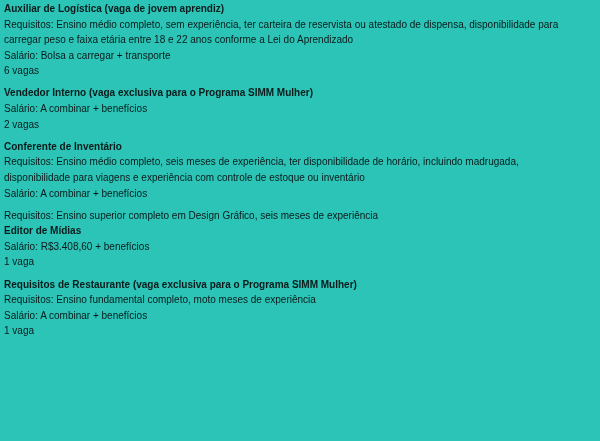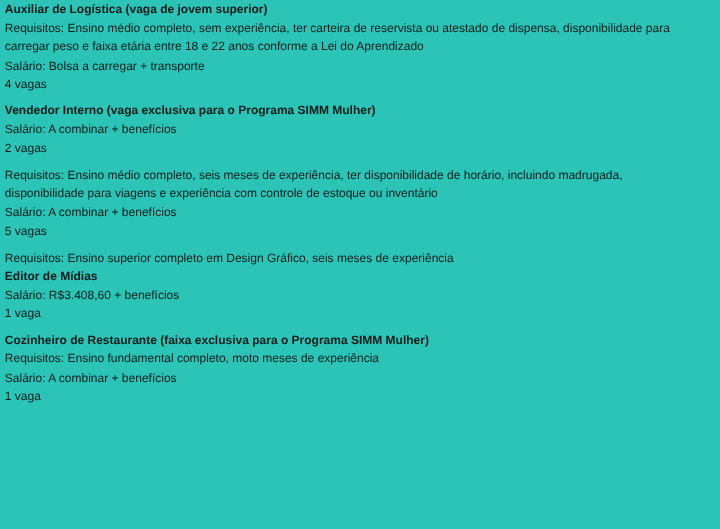--- a/index.html
+++ b/index.html
@@ -14,40 +14,40 @@
   .job { margin-bottom: 6.5px; }
   .line { line-height: 15.6px; white-space: nowrap; }
   .title { font-weight: bold; }
   .req { white-space: normal; width: 560px; }
 </style>
 </head>
 <body>
 
 <div class="list">
   <div class="job">
-    <div class="line title">Auxiliar de Logística (vaga de jovem superior)</div>
+    <div class="line title">Auxiliar de Logística (vaga de jovem aprendiz)</div>
     <div class="line req">Requisitos: Ensino médio completo, sem experiência, ter carteira de reservista ou atestado de dispensa, disponibilidade para carregar peso e faixa etária entre 18 e 22 anos conforme a Lei do Aprendizado</div>
     <div class="line">Salário: Bolsa a carregar + transporte</div>
-    <div class="line">4 vagas</div>
+    <div class="line">6 vagas</div>
   </div>
   <div class="job">
     <div class="line title">Vendedor Interno (vaga exclusiva para o Programa SIMM Mulher)</div>
     <div class="line">Salário: A combinar + benefícios</div>
     <div class="line">2 vagas</div>
   </div>
   <div class="job">
+    <div class="line title">Conferente de Inventário</div>
     <div class="line req">Requisitos: Ensino médio completo, seis meses de experiência, ter disponibilidade de horário, incluindo madrugada, disponibilidade para viagens e experiência com controle de estoque ou inventário</div>
     <div class="line">Salário: A combinar + benefícios</div>
-    <div class="line">5 vagas</div>
   </div>
   <div class="job">
     <div class="line req">Requisitos: Ensino superior completo em Design Gráfico, seis meses de experiência</div>
     <div class="line title">Editor de Mídias</div>
     <div class="line">Salário: R$3.408,60 + benefícios</div>
     <div class="line">1 vaga</div>
   </div>
   <div class="job">
-    <div class="line title">Cozinheiro de Restaurante (faixa exclusiva para o Programa SIMM Mulher)</div>
+    <div class="line title">Requisitos de Restaurante (vaga exclusiva para o Programa SIMM Mulher)</div>
     <div class="line req">Requisitos: Ensino fundamental completo, moto meses de experiência</div>
     <div class="line">Salário: A combinar + benefícios</div>
     <div class="line">1 vaga</div>
   </div>
 </div>
 
 </body></html>

